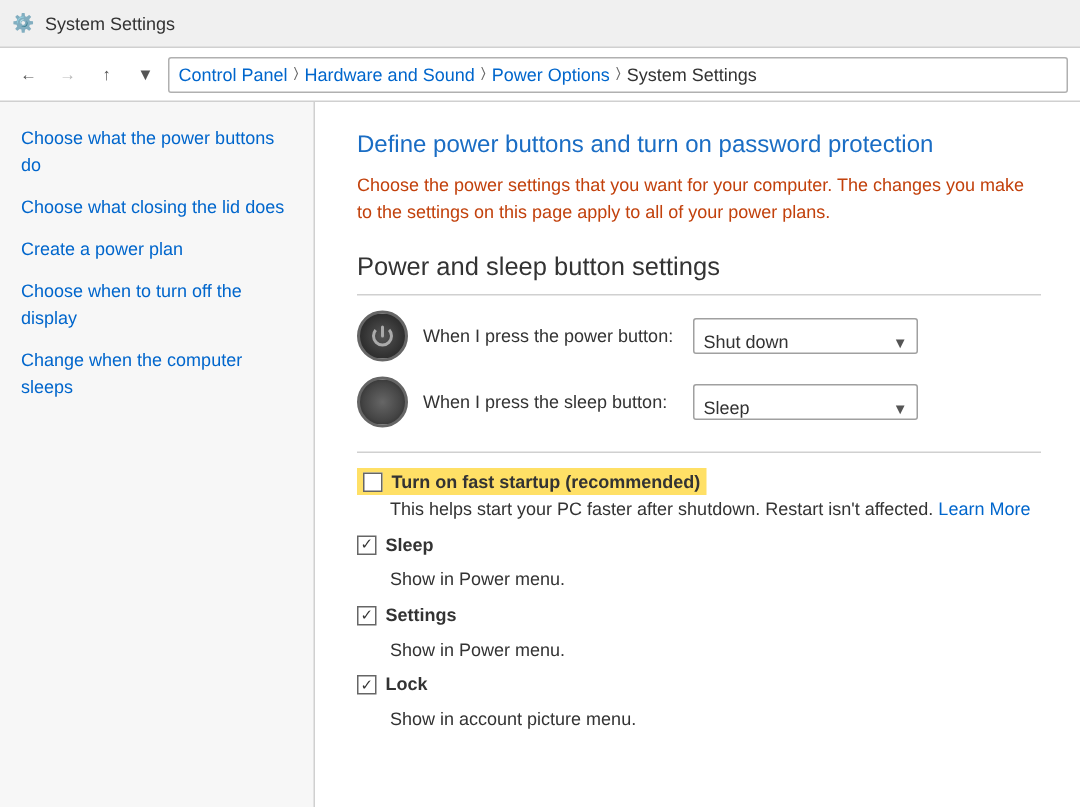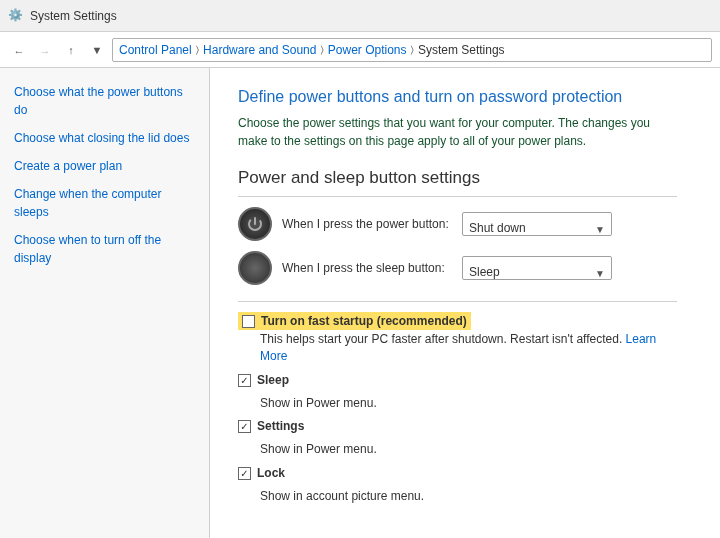--- a/index.html
+++ b/index.html
@@ -100,34 +100,34 @@
       font-size: 12px;
       color: #0066cc;
       cursor: pointer;
       line-height: 1.5;
     }
 
     
     .content-area {
       flex: 1;
       background: #fff;
-      padding: 20px 43px 20px 28px;
+      padding: 20px 26px 20px 28px;
       overflow-y: auto;
     }
 
     .page-title {
       font-size: 16px;
       color: #1a6dc4;
       font-weight: normal;
       margin-bottom: 8px;
     }
 
     .page-description {
       font-size: 12px;
-      color: #14532d;
+      color: #c2410c;
       line-height: 1.5;
       margin-bottom: 18px;
       max-width: 460px;
     }
 
     .section-label {
       font-size: 17px;
       color: #333;
       margin-bottom: 8px;
       font-weight: normal;
@@ -277,22 +277,22 @@
     <span class="breadcrumb-current">System Settings</span>
   </div>
 </div>
 
 <div class="main-layout">
 
   <div class="left-panel">
     <div class="left-panel-item">Choose what the power buttons do</div>
     <div class="left-panel-item">Choose what closing the lid does</div>
     <div class="left-panel-item">Create a power plan</div>
+    <div class="left-panel-item">Choose when to turn off the display</div>
     <div class="left-panel-item">Change when the computer sleeps</div>
-    <div class="left-panel-item">Choose when to turn off the display</div>
   </div>
 
   <div class="content-area">
 
     <div class="page-title">Define power buttons and turn on password protection</div>
     <div class="page-description">Choose the power settings that you want for your computer. The changes you make to the settings on this page apply to all of your power plans.</div>
 
     <div class="section-label">Power and sleep button settings</div>
     <hr class="section-divider">
 

